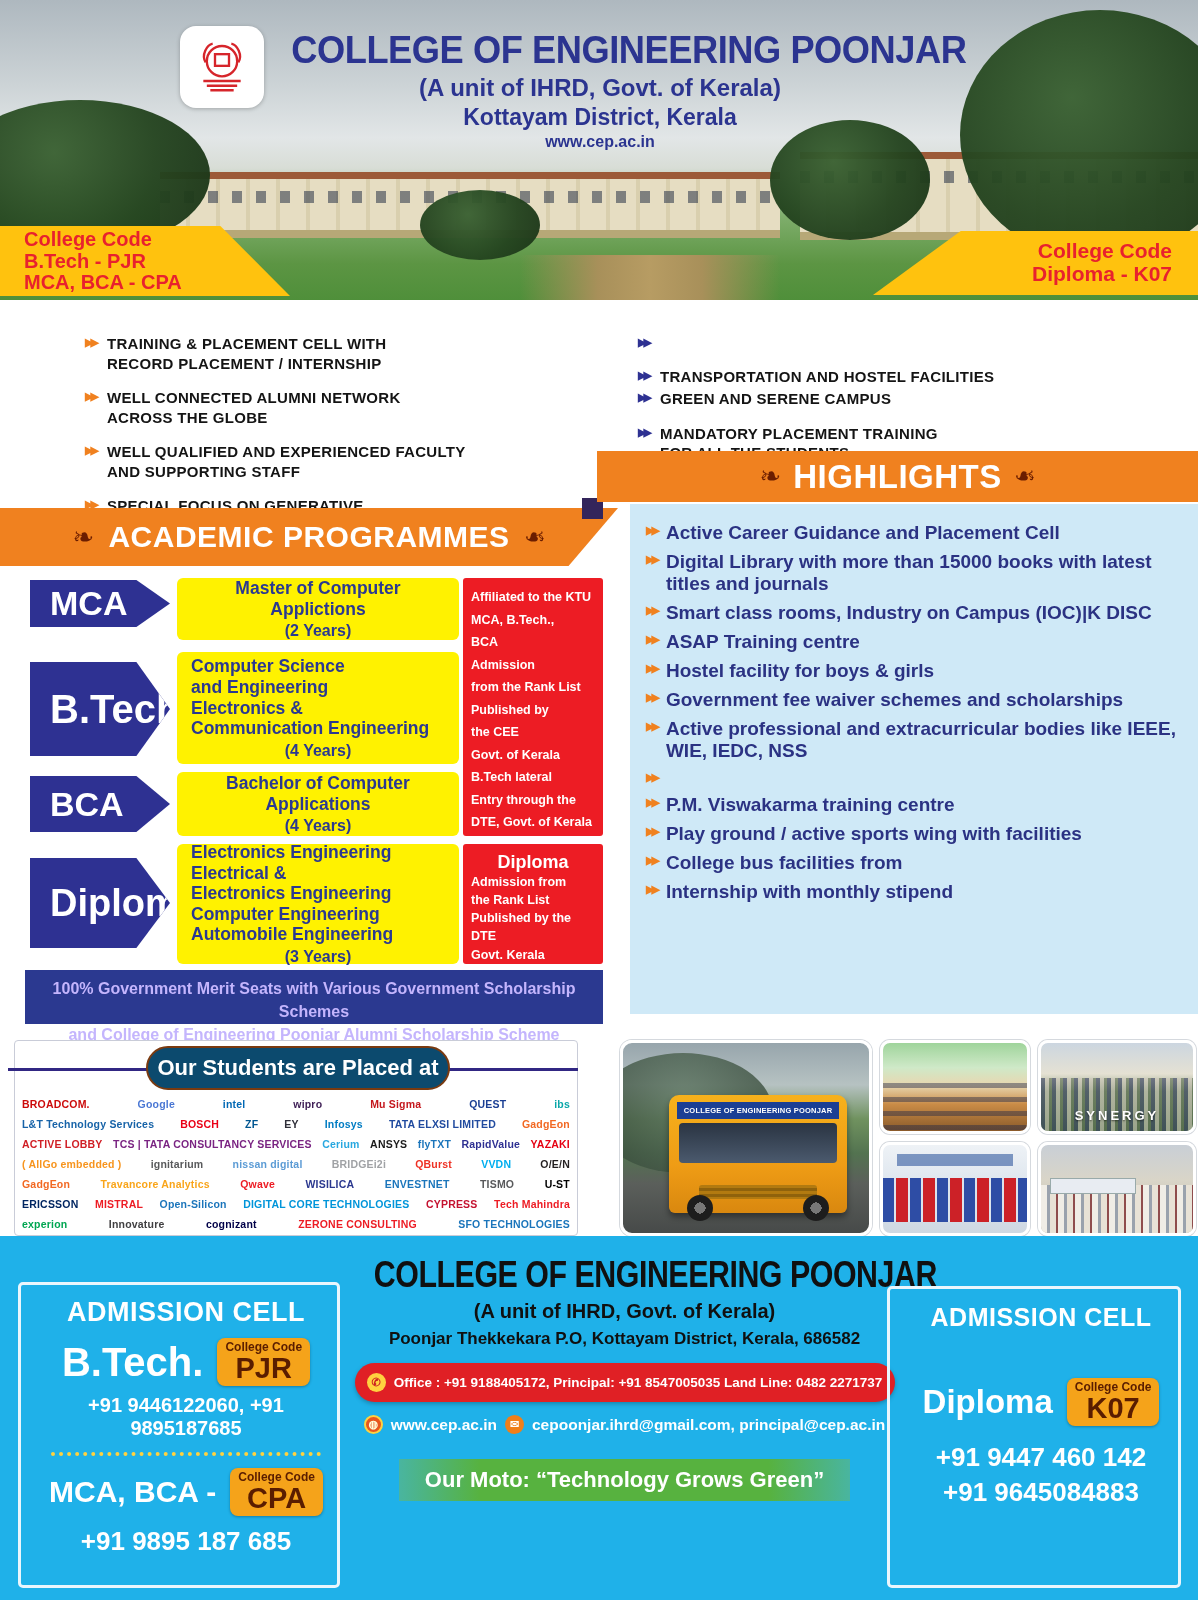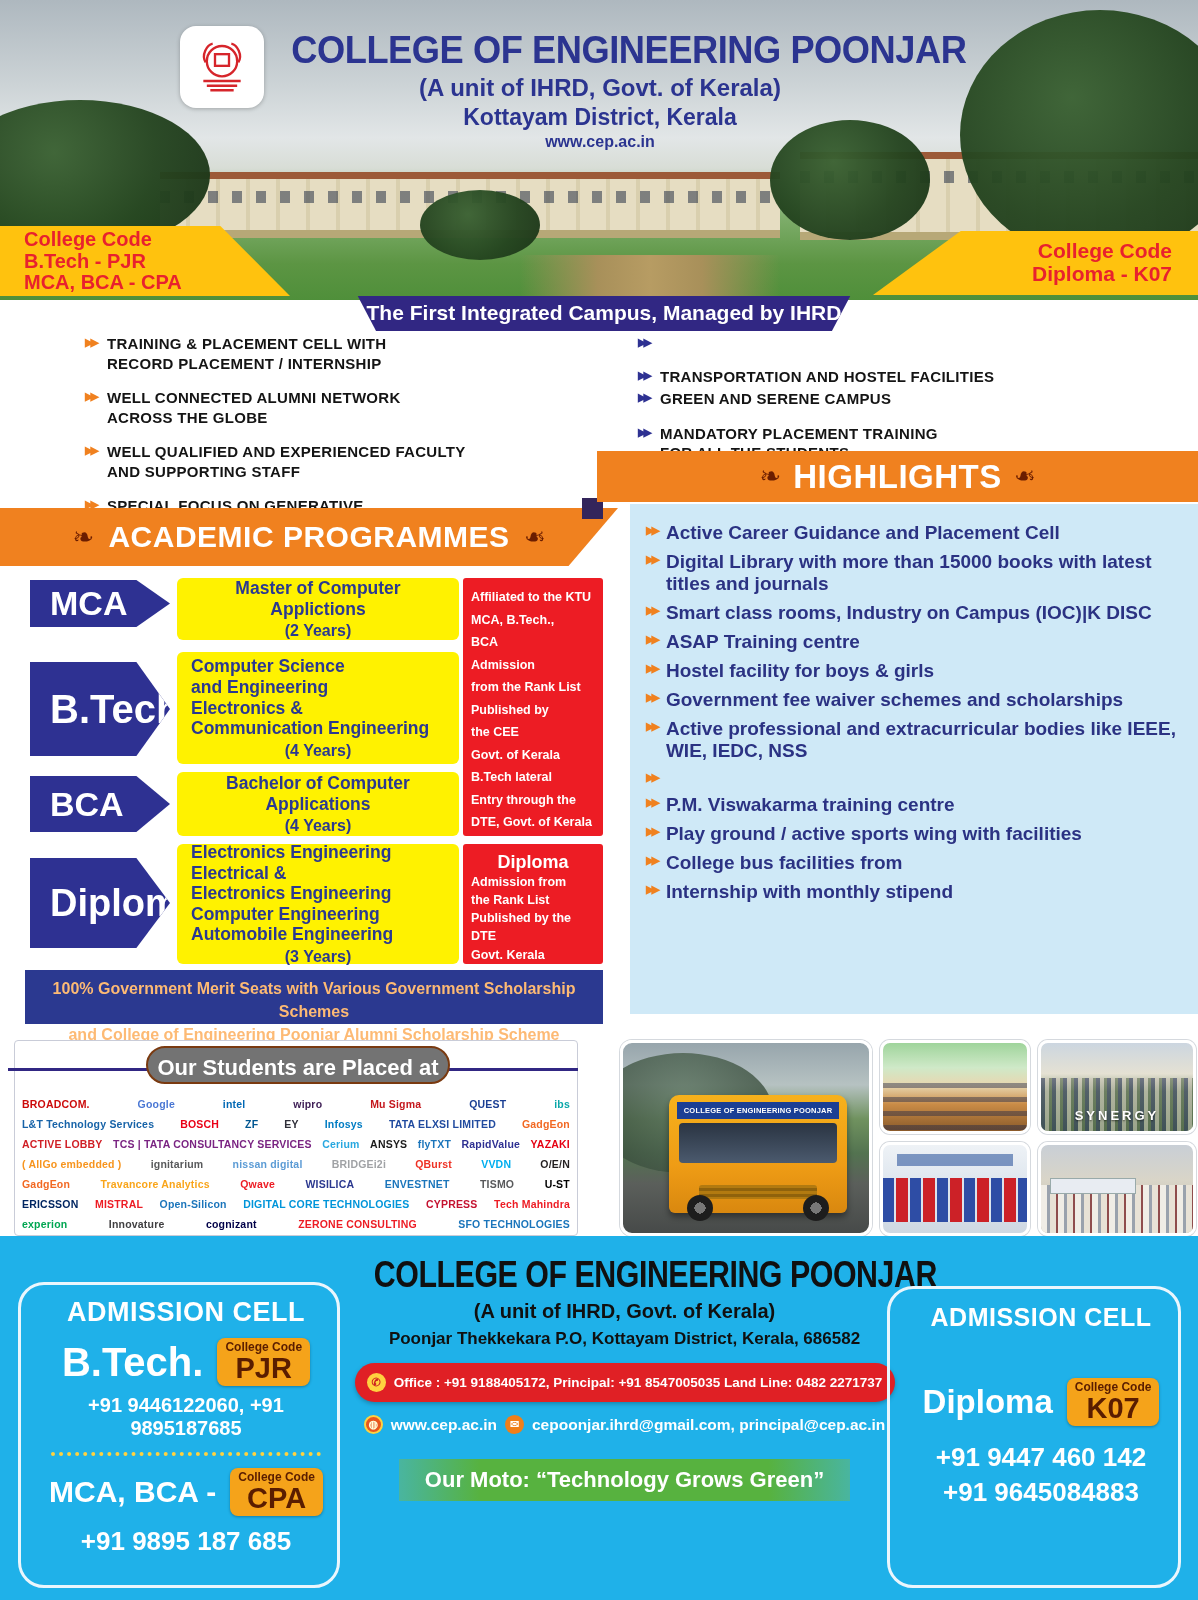--- a/index.html
+++ b/index.html
@@ -53,36 +53,36 @@
   .arrow { position:absolute; left:30px; width:140px; background:#2e3192;
     clip-path:polygon(0 0,76% 0,100% 50%,76% 100%,0 100%); color:#fff; font-weight:800; display:flex; align-items:center; padding-left:20px; }
   .ybox { position:absolute; left:177px; width:282px; background:#fff200; border-radius:6px; color:#2b3990; font-weight:800; display:flex; flex-direction:column; justify-content:center; padding:6px 14px; }
   .ybox .det { font-size:17.5px; line-height:1.18; white-space:pre-line; }
   .ybox .yrs { font-size:16px; text-align:center; margin-top:3px; }
   .ybox.center .det { text-align:center; }
   .rbox { position:absolute; left:463px; width:140px; background:#ed1c24; color:#fff; font-weight:800; padding:8px 8px; border-radius:3px; }
   .rbox .body { font-size:12.5px; line-height:1.8; white-space:pre-line; }
   .rbox2 .title { font-size:18px; text-align:center; }
   .rbox2 .body { font-size:12.5px; line-height:1.45; }
-  .merit { position:absolute; left:25px; top:970px; width:578px; height:54px; background:#2b3990; color:#fdba74;
+  .merit { position:absolute; left:25px; top:970px; width:578px; height:54px; background:#2b3990; color:#c4b5fd;
     font-size:16px; font-weight:800; text-align:center; white-space:pre-line; line-height:1.45; padding-top:7px; }
 
   
   .hl-banner { position:absolute; left:597px; top:451px; width:601px; height:51px; background:#f0811f; display:flex; align-items:center; justify-content:center; gap:12px; }
   .hl-banner .banner-title { font-size:33px; }
   .hl-panel { position:absolute; left:630px; top:504px; width:568px; height:510px; background:#cfe9f7; padding:18px 14px 8px 16px; }
   .hl { display:flex; gap:9px; margin-bottom:7px; }
   .hl-t { font-size:19px; font-weight:800; color:#2b3283; line-height:1.16; }
   .hl-sub { font-size:17px; font-weight:400; color:#3b4a9f; line-height:1.25; margin-top:2px; }
   .hl-sub:empty { display:none; }
 
   
   .logos-box { position:absolute; left:14px; top:1040px; width:564px; height:196px; background:#fff; border:1px solid #c9ccd8; border-radius:4px; }
   .placed-line { position:absolute; left:8px; top:1068px; width:570px; height:3px; background:#312783; }
-  .placed-pill { position:absolute; left:146px; top:1046px; width:304px; height:38px; background:#737373; border:2px solid #7a3a10; border-radius:22px;
+  .placed-pill { position:absolute; left:146px; top:1046px; width:304px; height:44px; background:#0c4a6e; border:2px solid #7a3a10; border-radius:22px;
     color:#fff; font-size:22px; font-weight:800; text-align:center; line-height:40px; }
   .logo-rows { position:absolute; left:22px; top:1096px; width:548px; height:136px; display:flex; flex-direction:column; justify-content:space-between; padding:2px 0; }
   .lrow { display:flex; justify-content:space-between; align-items:center; }
   .logo { font-size:10.5px; font-weight:800; letter-spacing:.2px; white-space:nowrap; }
 
   
   .shot { position:absolute; border-radius:12px; border:3px solid #fff; box-shadow:0 0 0 1px #d5d9de; overflow:hidden; }
   .bus-shot { left:620px; top:1040px; width:252px; height:196px;
     background:linear-gradient(180deg,#97a5ac 0%,#b6c2c2 22%,#70925f 40%,#537350 58%,#5b5f5b 74%,#474a49 100%); }
   .mount { position:absolute; left:-30px; top:10px; width:180px; height:120px; border-radius:50%; background:radial-gradient(circle at 50% 40%,#5d7561,#3c503f 70%); opacity:.8; }
@@ -100,21 +100,21 @@
   .t-syn .syn-txt { position:absolute; left:0; right:0; bottom:8px; text-align:center; color:#fff; font-size:13px; font-weight:800; letter-spacing:3px; text-shadow:0 1px 2px rgba(0,0,0,.6); }
   .t-grad { background:linear-gradient(180deg,#eef2f6 0%,#dfe7ef 40%,#cfd8e2 100%); }
   .t-grad:before { content:""; position:absolute; left:0; right:0; top:38%; bottom:12%; background:repeating-linear-gradient(90deg,#2e4da5 0 11px,#dce4ec 11px 13px,#cc2127 13px 25px,#dce4ec 25px 27px); }
   .t-grad:after { content:""; position:absolute; left:10%; right:10%; top:10%; height:12px; background:#31589e; opacity:.6; }
   .t-walk { background:linear-gradient(180deg,#c9cfd6 0%,#d9d5c8 40%,#b9b3a2 100%); }
   .t-walk:before { content:""; position:absolute; left:0; right:0; top:45%; bottom:0; background:repeating-linear-gradient(90deg,#f0ede6 0 6px,#9aa2ad 6px 9px,#e8e2d6 9px 15px,#8f4d4d 15px 17px); }
   .t-walk:after { content:""; position:absolute; left:6%; width:55%; top:38%; height:14px; background:#e8ecf2; border:1px solid #9aa; }
 
   
   .footer { position:absolute; left:0; top:1236px; width:1198px; height:364px; background:#1fb1e9; }
-  .adm-box { position:absolute; border:3px solid #eaf6fd; border-radius:26px; color:#fff; text-align:center;padding-left:14px; }
+  .adm-box { position:absolute; border:3px solid #eaf6fd; border-radius:5px; color:#fff; text-align:center;padding-left:14px; }
   .adm-left { left:18px; top:46px; width:322px; height:306px; padding-top:12px; }
   .adm-right { left:887px; top:50px; width:294px; height:302px; padding-top:14px; }
   .adm-title { font-size:27px; font-weight:700; letter-spacing:.5px; }
   .course-row { display:flex; align-items:center; justify-content:center; gap:14px; margin-top:10px; }
   .course { font-weight:800; }
   .badge { background:#f5a31a; border-radius:8px; color:#5a1d00; padding:2px 8px 3px; text-align:center; box-shadow:0 1px 3px rgba(0,0,0,.3); }
   .badge .bl { font-size:12px; font-weight:700; }
   .badge .bc { font-size:29px; font-weight:800; line-height:1; }
   .phones { font-size:20px; font-weight:800; margin-top:8px; }
   .dotline { border-top:4px dotted #ffd23f; margin:12px 16px; }
@@ -171,21 +171,20 @@
   <div class="code-left">
     <div>College Code</div>
     <div class="code-txt">B.Tech - PJR
 MCA, BCA - CPA</div>
   </div>
   <div class="code-right">
     <div>College Code</div>
     <div class="code-txt">Diploma - K07</div>
   </div>
 
-  <div class="ribbon">The First Integrated Campus, Managed by IHRD</div>
 
   <div class="feat-col fl">
 
   <div class="feat">
       <span class="chev o">▶▶</span>
       <span class="ftxt">TRAINING &amp; PLACEMENT CELL WITH
 RECORD PLACEMENT / INTERNSHIP</span>
     </div>
       <div class="feat">
       <span class="chev o">▶▶</span>

